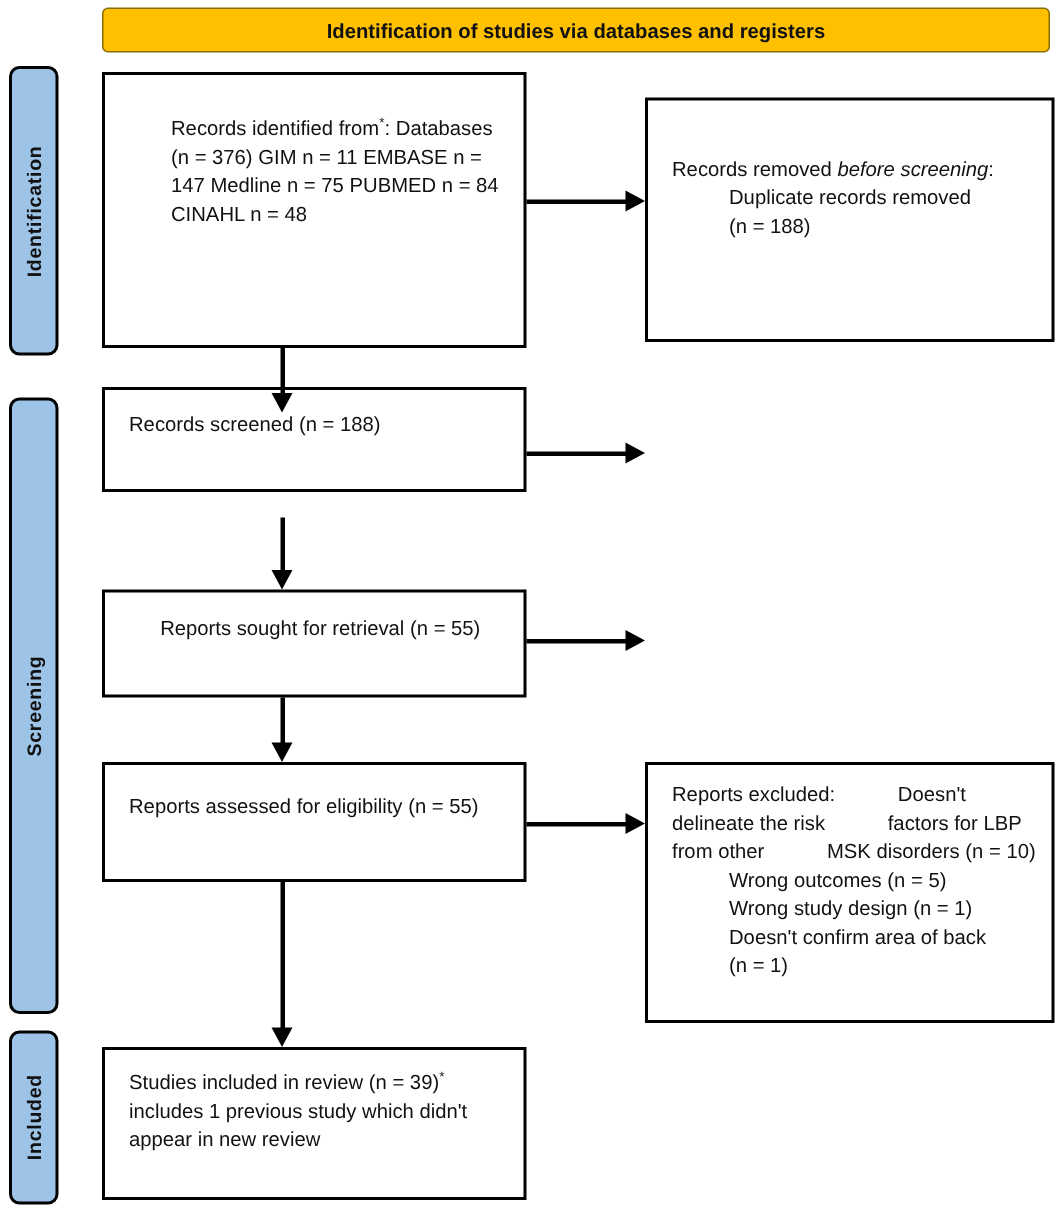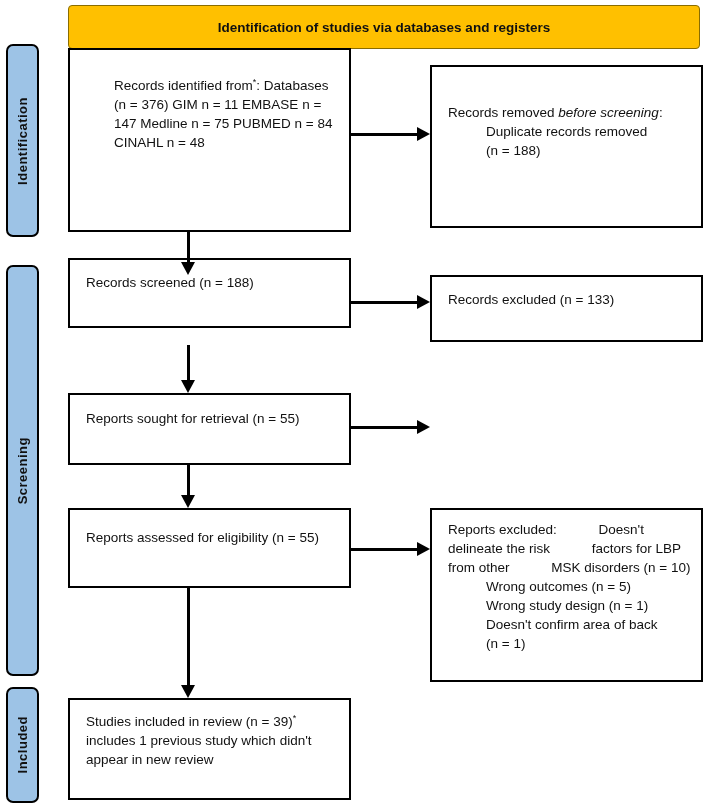--- a/index.html
+++ b/index.html
@@ -2,21 +2,21 @@
 <html><head>
 <meta charset="utf-8">
 <style>
   html,body{margin:0;padding:0;background:#ffffff;}
   #canvas{
     position:relative;width:708px;height:807px;background:#ffffff;
     font-family:"Liberation Sans","DejaVu Sans",sans-serif;
     color:#111;overflow:hidden;
   }
   .banner{
-    position:absolute;left:68px;top:5px;width:632px;height:44px;
+    position:absolute;left:68px;top:5px;width:632px;height:30px;
     background:#FFC000;border:1px solid #8a6d00;border-radius:4px;
     display:flex;align-items:center;justify-content:center;
     font-weight:bold;font-size:13.5px;box-sizing:border-box;
   }
   .stage-tab{
     position:absolute;left:6px;width:33px;
     background:#9DC3E6;border:2px solid #000;border-radius:7px;
     display:flex;align-items:center;justify-content:center;
     box-sizing:border-box;
   }
@@ -82,26 +82,22 @@
     </span>
     <span class="indent">Duplicate records removed</span>
     <span class="indent">(n = 188)</span>
   </div>
 
   <div class="fbox" style="left:68px;top:258px;width:283px;height:70px;padding:13px 8px 0 16px;">
     <span class="line">Records screened</span>
     <span class="line">(n = 188)</span>
   </div>
 
-  <div class="fbox" style="left:430px;top:275px;width:273px;height:67px;padding:13px 8px 0 16px;">
-    <span class="line">Records excluded</span>
-    <span class="line">(n = 133)</span>
-  </div>
 
-  <div class="fbox" style="left:68px;top:393px;width:283px;height:72px;padding:14px 8px 0 16px;">
+  <div class="fbox" style="left:68px;top:393px;width:283px;height:72px;padding:14px 8px 0 16px;text-align:center;">
     <span class="line">Reports sought for retrieval</span>
     <span class="line">(n = 55)</span>
   </div>
 
 
   <div class="fbox" style="left:68px;top:508px;width:283px;height:80px;padding:18px 20px 0 16px;">
     <span class="line">Reports assessed for eligibility</span>
     <span class="line">(n = 55)</span>
   </div>
 

